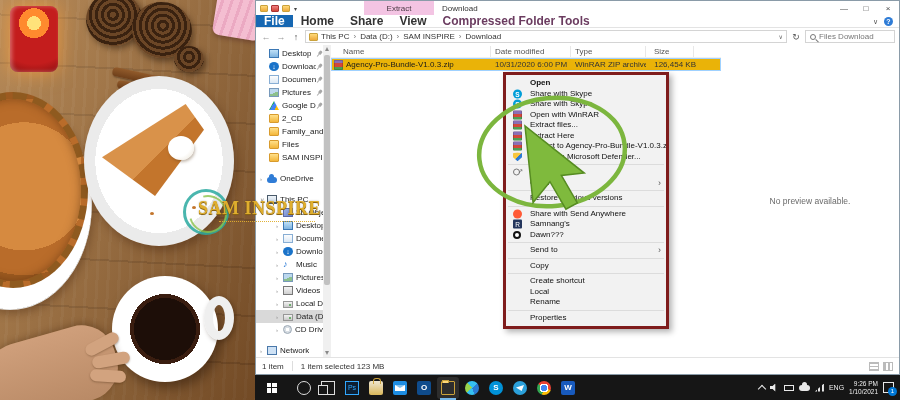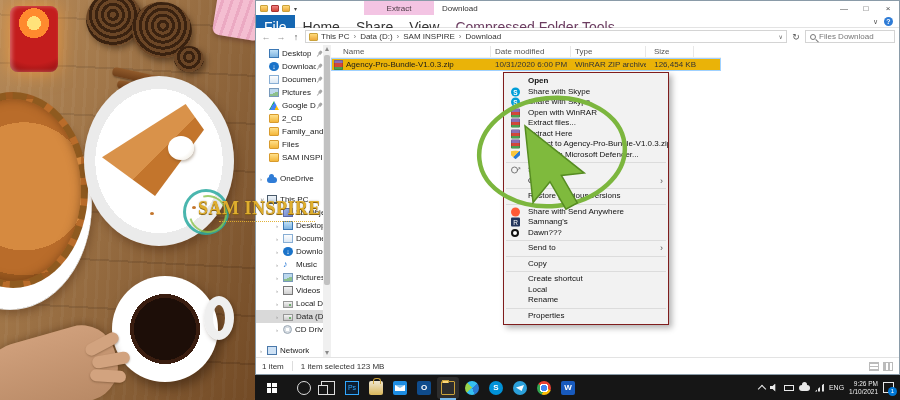--- a/index.html
+++ b/index.html
@@ -58,21 +58,21 @@
   .qat{display:flex;align-items:center;gap:3px;padding-left:4px;}
   .qico{width:8px;height:7px;border-radius:1px;}
   .q-gold{background:linear-gradient(#ffd978,#eda93c);border:1px solid #caa23c;}
   .q-red{background:linear-gradient(#f08080,#cf4436);border:1px solid #a33;}
   .qcaret{font-size:6px;color:#444;margin-left:1px;}
   .extract-tab{position:absolute;left:108px;top:0;width:70px;height:14px;background:#f3c4e3;color:#4c3a46;font-size:8px;display:flex;align-items:center;justify-content:center;}
   .win-title{position:absolute;left:186px;top:0;height:14px;display:flex;align-items:center;font-size:8px;color:#333;}
   .controls{position:absolute;right:0;top:0;height:14px;display:flex;}
   .ctrl{width:22px;height:14px;display:flex;align-items:center;justify-content:center;font-size:8px;color:#444;}
   .tabrow{position:relative;height:13px;display:flex;align-items:stretch;border-bottom:1px solid #e3e3e3;background:#fff;}
-  .rtab{padding:12px 8px;display:flex;align-items:center;font-size:14px;color:#333;}
+  .rtab{padding:0 8px;display:flex;align-items:center;font-size:12px;color:#333;font-weight:bold;}
   .rtab.t-file{background:#1667b2;color:#fff;}
   .rtab.t-cft{color:#6b3c60;}
   .ribbon-right{position:absolute;right:6px;top:0;height:13px;display:flex;align-items:center;gap:6px;}
   .rr-chev{font-size:7px;color:#555;}
   .rr-help{width:9px;height:9px;border-radius:50%;background:#2f7cd6;color:#fff;font-size:7px;line-height:9px;text-align:center;font-weight:bold;}
   .addressbar{position:relative;height:17px;display:flex;align-items:center;padding:0 4px;gap:3px;background:#fff;}
   .nav{color:#9a9a9a;font-size:9px;width:12px;text-align:center;}
   .nav.up{color:#555;}
   .addr-box{position:relative;height:13px;flex:none;width:482px;border:1px solid #d4d4d4;background:#fff;display:flex;align-items:center;padding:0 3px;gap:3px;}
   .addr-folder{width:9px;height:8px;background:linear-gradient(#ffd978,#eda93c);border:1px solid #caa23c;border-radius:1px;flex:none;}
@@ -143,21 +143,21 @@
   .preview-msg{color:#6a6a6a;font-size:8.5px;}
 
   .statusbar{position:absolute;left:0;bottom:0;right:0;height:17px;border-top:1px solid #e3e3e3;display:flex;align-items:center;font-size:8px;color:#333;background:#fff;padding:0 6px;gap:8px;}
   .sb-sep{width:1px;height:10px;background:#ddd;}
   .sb-views{margin-left:auto;display:flex;gap:4px;}
   .sb-view{width:10px;height:9px;border:1px solid #bbb;}
   .sb-view.grid{background:repeating-linear-gradient(90deg,#bbb 0 2px,#fff 2px 4px);}
   .sb-view.list{background:repeating-linear-gradient(0deg,#bbb 0 1px,#fff 1px 3px);}
 
   
-  .ctxmenu{position:absolute;left:503px;top:72px;width:166px;background:#f2f2f2;border:1px solid #7f1d1d;box-shadow:3px 3px 6px rgba(0,0,0,.3);padding:3px 0;z-index:50;}
+  .ctxmenu{position:absolute;left:503px;top:72px;width:166px;background:#f2f2f2;border:3px solid #7f1d1d;box-shadow:3px 3px 6px rgba(0,0,0,.3);padding:3px 0;z-index:50;}
   .mi{position:relative;height:10.5px;line-height:10.5px;padding-left:24px;padding-right:14px;font-size:8px;color:#111;white-space:nowrap;overflow:hidden;}
   .mi.bold{font-weight:bold;}
   .mic{position:absolute;left:7px;top:50%;transform:translateY(-50%);width:9px;height:9px;}
   .mic.skype{background:#009ed8;border-radius:50%;}
   .mic.skype::after{content:"S";color:#fff;font-size:6.5px;line-height:9px;display:block;text-align:center;font-weight:bold;}
   .mic.winrar{background:linear-gradient(180deg,#8a6fb5 0 34%,#d2483a 34% 67%,#4d9e52 67%);border-radius:1px;box-shadow:inset 0 0 0 .5px rgba(0,0,0,.3);}
   .mic.defender{clip-path:polygon(50% 0,100% 12%,100% 55%,50% 100%,0 55%,0 12%);background:linear-gradient(135deg,#f8c63e 0 50%,#2b7bd4 50%);}
   .mic.share{width:7px;height:7px;border:1px solid #777;border-radius:50%;}
   .mic.share::after{content:"↗";position:absolute;left:4px;top:-4px;font-size:6px;color:#555;}
   .mic.sendaw{background:#ff5a36;border-radius:50%;}
@@ -507,20 +507,23 @@
           <div class="fcell fname">
             <span class="zipico"></span>
             <span>Agency-Pro-Bundle-V1.0.3.zip</span>
           </div>
           <div class="fcell fdate">10/31/2020 6:00 PM</div>
           <div class="fcell ftype">WinRAR ZIP archive</div>
           <div class="fcell fsize">126,454 KB</div>
         </div>
       </div>
 
+      <div class="preview">
+        <span class="preview-msg">No preview available.</span>
+      </div>
     </div>
 
     <div class="statusbar">
       <span>1 item</span>
       <span class="sb-sep"></span>
       <span>1 item selected 123 MB</span>
       <div class="sb-views">
         <span class="sb-view list"></span>
         <span class="sb-view grid"></span>
       </div>

